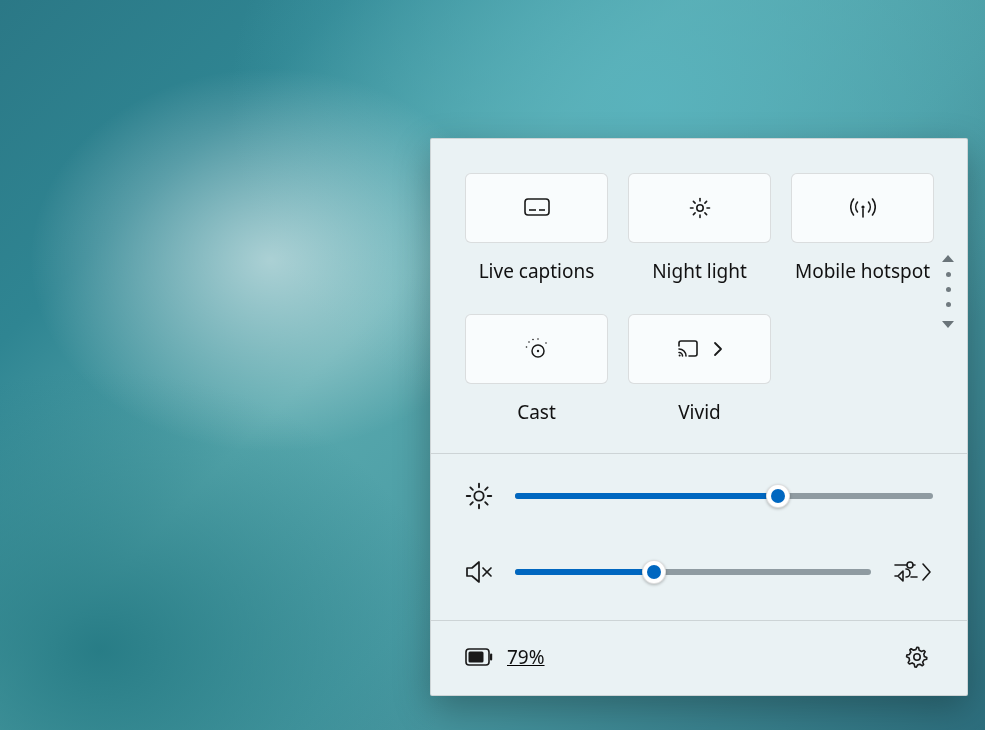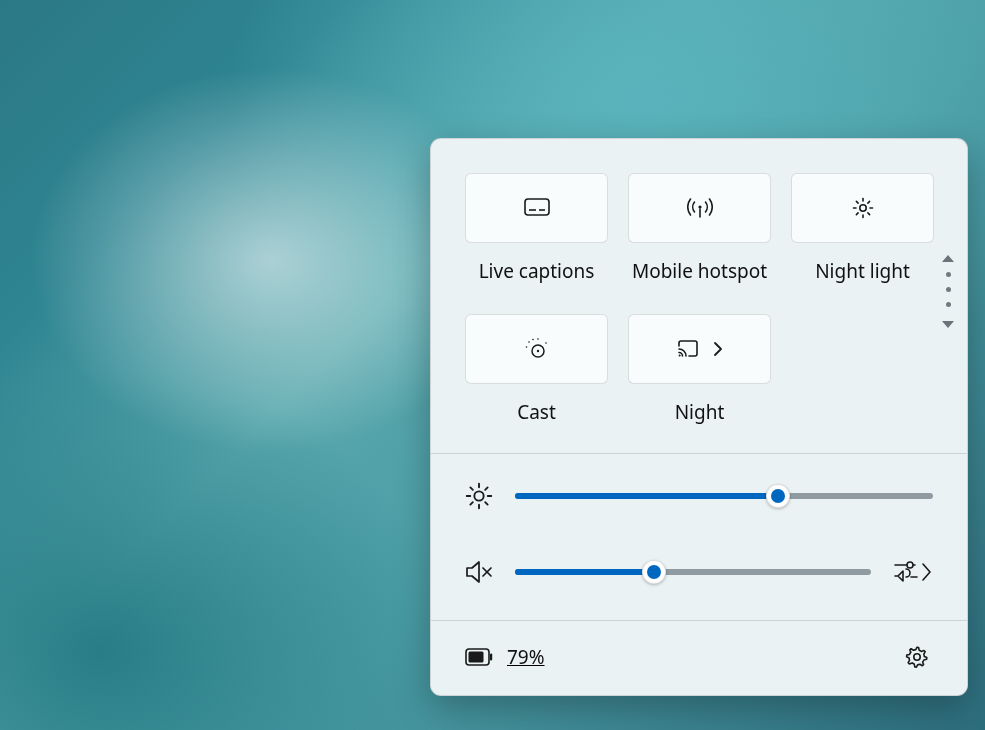--- a/index.html
+++ b/index.html
@@ -13,21 +13,21 @@
     position: relative;
   }
 
   .panel {
     position: absolute;
     left: 430px;
     top: 138px;
     width: 538px;
     background: #eaf2f4;
     border: 1px solid rgba(0,0,0,0.12);
-    border-radius: 11px;
+    border-radius: 2px;
     box-shadow: 0 12px 36px rgba(0,0,0,0.28);
   }
 
   .tiles-section {
     padding: 34px 34px 28px 34px;
     position: relative;
   }
   .tiles-grid {
     display: grid;
     grid-template-columns: repeat(3, 143px);
@@ -129,52 +129,52 @@
               <line x1="15" y1="12" x2="21" y2="12"></line>
             </svg>
           </span>
         </div>
         <div class="tile-label">Live captions</div>
       </div>
 
       <div class="tile-wrap">
         <div class="tile">
           <span>
-            <svg width="26" height="22" viewBox="0 0 26 22" fill="none" stroke="#1a1a1a" stroke-width="1.6" stroke-linecap="round">
-              <circle cx="13" cy="10" r="1.6" fill="#1a1a1a" stroke="none"></circle>
-              <line x1="13" y1="12" x2="13" y2="20"></line>
-              <path d="M7.5 15 A8 8 0 0 1 7.5 5"></path>
-              <path d="M18.5 5 A8 8 0 0 1 18.5 15"></path>
-              <path d="M3.5 18 A13 13 0 0 1 3.5 2"></path>
-              <path d="M22.5 2 A13 13 0 0 1 22.5 18"></path>
-            </svg>
-          </span>
-        </div>
-        <div class="tile-label">Mobile hotspot</div>
-      </div>
-
-      <div class="tile-wrap">
-        <div class="tile">
-          <span>
             <svg width="24" height="24" viewBox="0 0 24 24" fill="none" stroke="#1a1a1a" stroke-width="1.6" stroke-linecap="round">
               <circle cx="12" cy="12" r="3.2"></circle>
               <line x1="12" y1="2.5" x2="12" y2="5"></line>
               <line x1="12" y1="19" x2="12" y2="21.5"></line>
               <line x1="2.5" y1="12" x2="5" y2="12"></line>
               <line x1="19" y1="12" x2="21.5" y2="12"></line>
               <line x1="5.4" y1="5.4" x2="7.1" y2="7.1"></line>
               <line x1="16.9" y1="16.9" x2="18.6" y2="18.6"></line>
               <line x1="5.4" y1="18.6" x2="7.1" y2="16.9"></line>
               <line x1="16.9" y1="7.1" x2="18.6" y2="5.4"></line>
             </svg>
           </span>
         </div>
         <div class="tile-label">Night light</div>
       </div>
 
+      <div class="tile-wrap">
+        <div class="tile">
+          <span>
+            <svg width="26" height="22" viewBox="0 0 26 22" fill="none" stroke="#1a1a1a" stroke-width="1.6" stroke-linecap="round">
+              <circle cx="13" cy="10" r="1.6" fill="#1a1a1a" stroke="none"></circle>
+              <line x1="13" y1="12" x2="13" y2="20"></line>
+              <path d="M7.5 15 A8 8 0 0 1 7.5 5"></path>
+              <path d="M18.5 5 A8 8 0 0 1 18.5 15"></path>
+              <path d="M3.5 18 A13 13 0 0 1 3.5 2"></path>
+              <path d="M22.5 2 A13 13 0 0 1 22.5 18"></path>
+            </svg>
+          </span>
+        </div>
+        <div class="tile-label">Mobile hotspot</div>
+      </div>
+
 
       <div class="tile-wrap">
         <div class="tile">
           <span>
             <svg width="26" height="24" viewBox="0 0 26 24" fill="none" stroke="#1a1a1a" stroke-width="1.5" stroke-linecap="round">
               <circle cx="14" cy="14" r="6"></circle>
               <circle cx="14" cy="14" r="1.2" fill="#1a1a1a" stroke="none"></circle>
               <circle cx="5" cy="5" r="0.8" fill="#1a1a1a" stroke="none"></circle>
               <circle cx="2.5" cy="10" r="0.8" fill="#1a1a1a" stroke="none"></circle>
               <circle cx="9" cy="2.5" r="0.8" fill="#1a1a1a" stroke="none"></circle>
@@ -195,21 +195,21 @@
               <path d="M2 12.5 A3.5 3.5 0 0 1 5.5 16"></path>
               <circle cx="2.6" cy="15.4" r="1" fill="#1a1a1a" stroke="none"></circle>
             </svg>
           </span>
           <span class="chev">
             <svg width="10" height="16" viewBox="0 0 10 16" fill="none" stroke="#1a1a1a" stroke-width="1.8" stroke-linecap="round" stroke-linejoin="round">
               <polyline points="2,2 8,8 2,14"></polyline>
             </svg>
           </span>
         </div>
-        <div class="tile-label">Night</div>
+        <div class="tile-label">Vivid</div>
       </div>
 
     </div>
 
     <div class="page-indicator">
       <div class="tri up"></div>
       <div class="dot"></div>
       <div class="dot"></div>
       <div class="dot"></div>
       <div class="tri down"></div>

